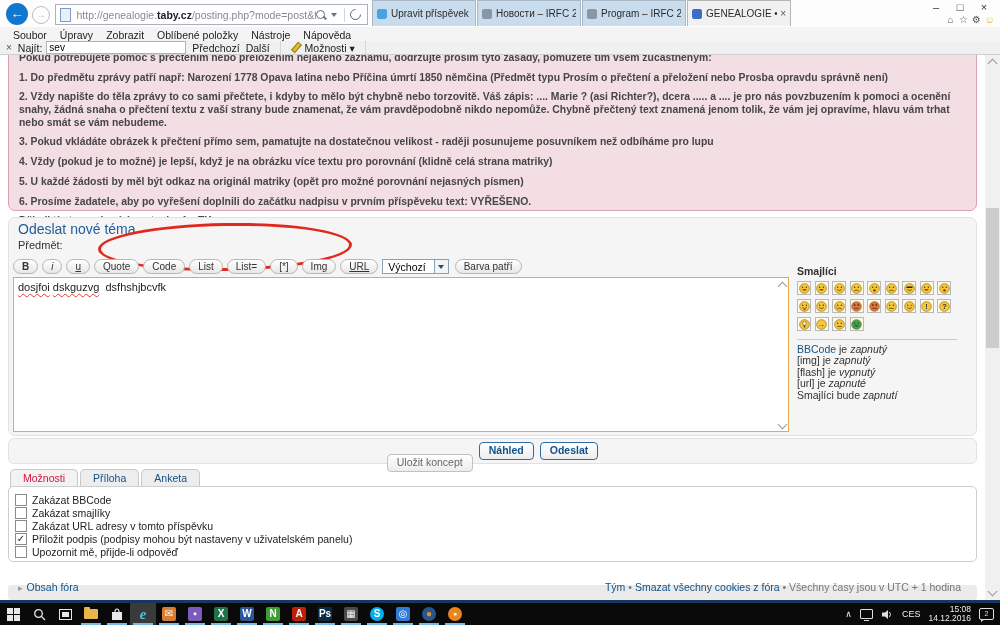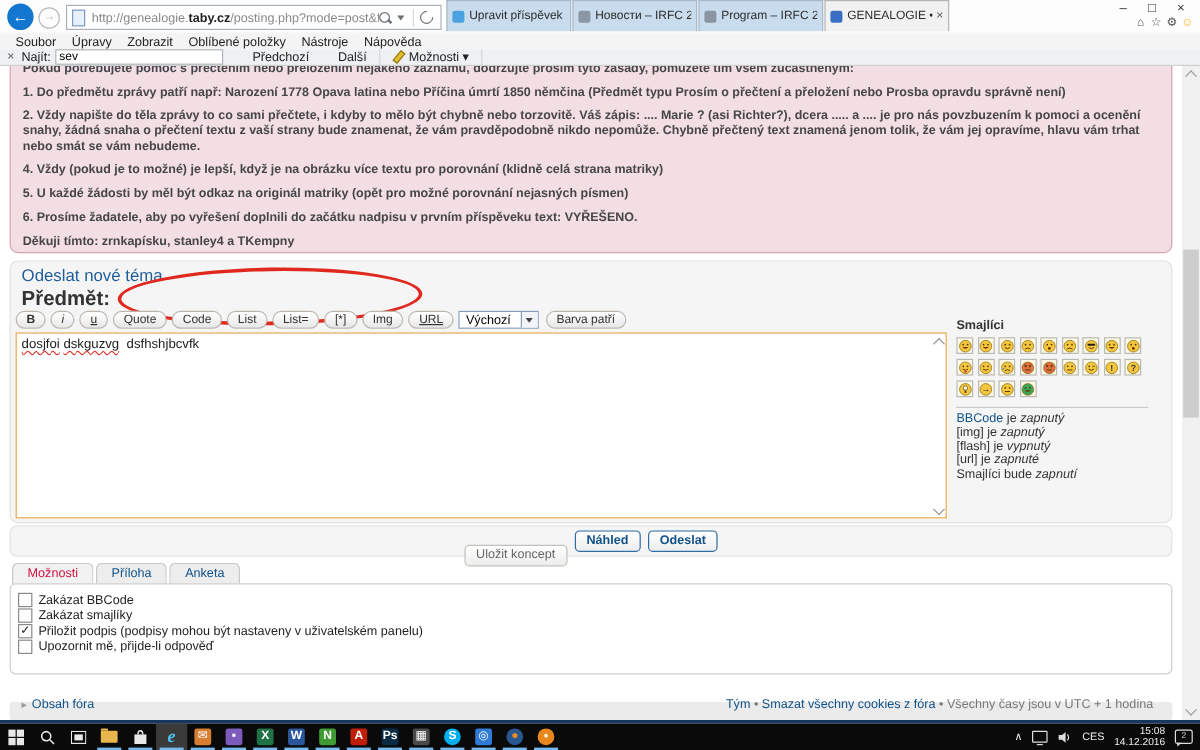--- a/index.html
+++ b/index.html
@@ -32,30 +32,30 @@
   #winCtls{right:4px;top:0;display:flex;color:#333;}
   #winCtls span{width:24px;height:15px;text-align:center;font-size:11px;line-height:14px;}
   #quickIcons{right:4px;top:14px;display:flex;align-items:center;color:#555;}
   #quickIcons span{width:13px;text-align:center;font-size:10px;}
   #menuBar{left:0;top:27px;width:1000px;height:14px;background:#f4f4f4;display:flex;align-items:flex-end;font-size:10.5px;color:#222;}
   #menuBar span{margin-left:13px;}
   #findBar{left:0;top:41px;width:1000px;height:14px;background:#eef0f2;border-bottom:1px solid #cfcfcf;
            display:flex;align-items:center;font-size:10.5px;color:#222;box-sizing:border-box;}
   #findClose{margin:0 6px;color:#555;font-size:10px;}
   #findInput{width:134px;height:11px;border:1px solid #aeb4ba;background:#fff;font-size:10px;padding:0 2px;margin-left:4px;font-family:inherit;}
-  .findBtn{margin-left:24px;color:#222;}
+  .findBtn{margin-left:6px;color:#222;}
   .pen{width:3px;height:9px;background:#e3bc2e;border:1px solid #8f7a1c;transform:rotate(40deg);margin:0 4px 0 10px;}
   
   #viewport{left:0;top:55px;width:1000px;height:545px;background:#fff;overflow:hidden;}
   #rulesPanel{left:8px;top:-7px;width:969px;height:163px;background:#f2dee3;border:1px solid #d8a2ae;border-radius:7px;
               box-sizing:border-box;padding:3px 10px;color:#46464a;font-weight:bold;font-size:10.4px;}
   #rulesPanel p{margin:0 0 7px 0;line-height:1.22;}
   #formPanel{left:8px;top:162px;width:969px;height:219px;background:#f5f5f5;border:1px solid #e2e2e2;border-radius:7px;box-sizing:border-box;}
   #postHeading{left:18px;top:166px;font-size:14px;color:#1e5d9a;}
-  #subjLabel{left:18px;top:184px;font-size:17px;font-weight:bold;color:#333;}
+  #subjLabel{left:18px;top:184px;font-size:11px;font-weight:normal;color:#333;}
   #subjInput{left:122px;top:179px;width:196px;height:15px;border:1px solid #a8b2bc;border-radius:3px;background:#fff;
              font-size:11px;padding:0 5px;color:#222;font-family:inherit;}
   #redEllipse{left:98px;top:168px;width:248px;height:42px;border:3px solid #e0281e;border-radius:50%;transform:rotate(-1deg);}
   #bbToolbar{left:13px;top:204px;display:flex;align-items:center;}
   .pill{height:13px;line-height:13px;padding:0 8px;margin-right:4px;border:1px solid #bcb6ae;border-radius:9px;
         background:linear-gradient(#ffffff,#e7e7e7);font-size:10px;color:#333;}
   .pill.b{font-weight:bold;} .pill.i{font-style:italic;} .pill.u{text-decoration:underline;}
   #fontSel{height:13px;border:1px solid #8aa0b8;background:#fff;display:flex;align-items:center;font-size:10.5px;
            padding-left:5px;margin-right:6px;}
   #fontSel .selCaret{width:13px;height:13px;border-left:1px solid #8aa0b8;background:#f1f4f8;display:flex;align-items:center;justify-content:center;margin-left:8px;}
@@ -193,20 +193,21 @@
     </span>
     <span class="vsep" style="margin-left:10px;"></span>
   </div>
 
   <div id="viewport" class="abs">
 
     <div id="rulesPanel" class="abs">
         <p>Pokud potřebujete pomoc s přečtením nebo přeložením nějakého záznamu, dodržujte prosím tyto zásady, pomůžete tím všem zúčastněným:</p>
         <p>1. Do předmětu zprávy patří např: Narození 1778 Opava latina nebo Příčina úmrtí 1850 němčina (Předmět typu Prosím o přečtení a přeložení nebo Prosba opravdu správně není)</p>
         <p>2. Vždy napište do těla zprávy to co sami přečtete, i kdyby to mělo být chybně nebo torzovitě. Váš zápis: .... Marie ? (asi Richter?), dcera ..... a .... je pro nás povzbuzením k pomoci a ocenění snahy, žádná snaha o přečtení textu z vaší strany bude znamenat, že vám pravděpodobně nikdo nepomůže. Chybně přečtený text znamená jenom tolik, že vám jej opravíme, hlavu vám trhat nebo smát se vám nebudeme.</p>
+        <p>3. Pokud vkládáte obrázek k přečtení přímo sem, pamatujte na dostatečnou velikost - raději posunujeme posuvníkem než odbíháme pro lupu</p>
         <p>4. Vždy (pokud je to možné) je lepší, když je na obrázku více textu pro porovnání (klidně celá strana matriky)</p>
         <p>5. U každé žádosti by měl být odkaz na originál matriky (opět pro možné porovnání nejasných písmen)</p>
         <p>6. Prosíme žadatele, aby po vyřešení doplnili do začátku nadpisu v prvním příspěveku text: VYŘEŠENO.</p>
         <p>Děkuji tímto: zrnkapísku, stanley4 a TKempny</p>
       </div>
 
     <div id="formPanel" class="abs"></div>
     <div id="postHeading" class="abs">Odeslat nové téma</div>
     <div id="subjLabel" class="abs">Předmět:</div>
     <div id="redEllipse" class="abs"></div>
@@ -433,20 +434,24 @@
         <span class="otab">Anketa</span>
       </div>
     <div id="optPanel" class="abs">
         <div class="cbRow">
           <span class="cb"></span>
           <span>Zakázat BBCode</span>
         </div>
         <div class="cbRow">
           <span class="cb"></span>
           <span>Zakázat smajlíky</span>
+        </div>
+        <div class="cbRow">
+          <span class="cb"></span>
+          <span>Zakázat URL adresy v tomto příspěvku</span>
         </div>
         <div class="cbRow">
           <span class="cb">✓</span>
           <span>Přiložit podpis (podpisy mohou být nastaveny v uživatelském panelu)</span>
         </div>
         <div class="cbRow">
           <span class="cb"></span>
           <span>Upozornit mě, přijde-li odpověď</span>
         </div>
       </div>

